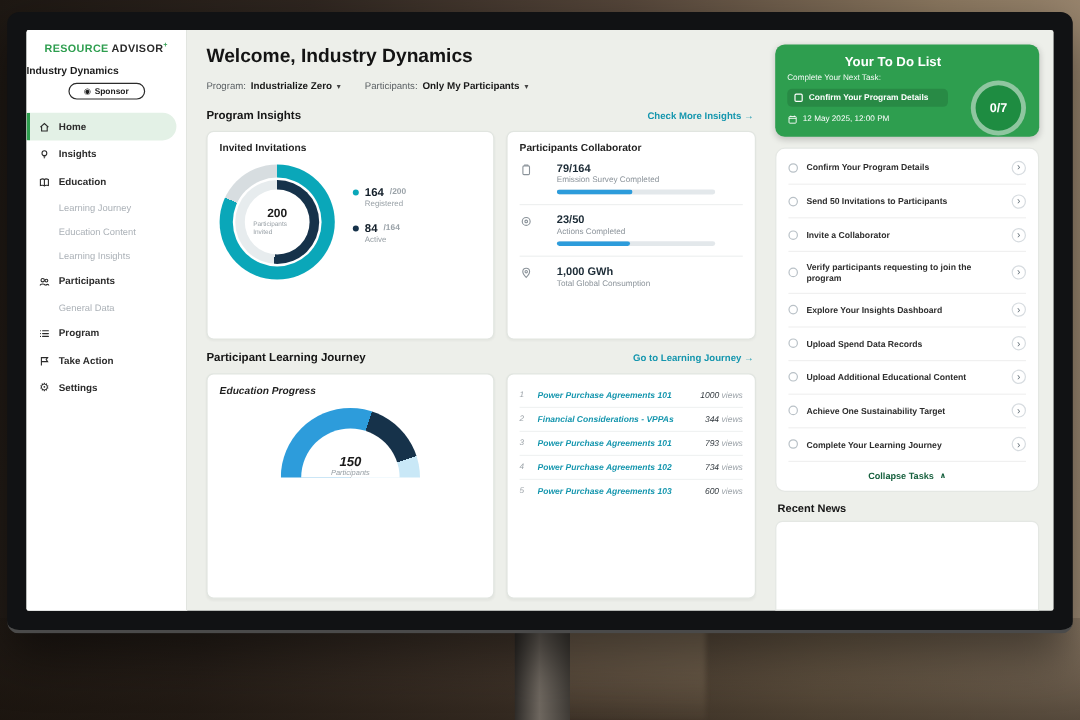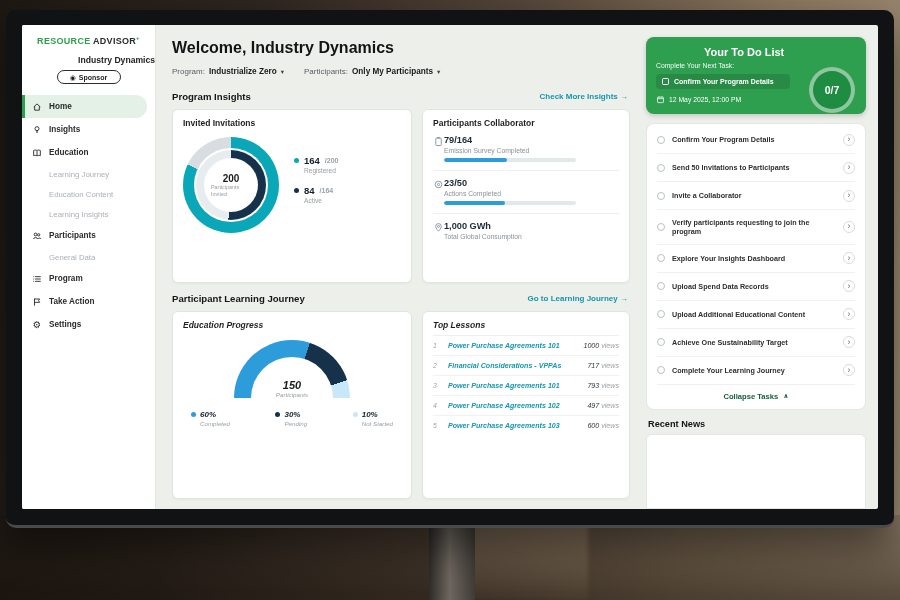--- a/index.html
+++ b/index.html
@@ -14,21 +14,21 @@
     background:linear-gradient(90deg,#2e2b28,#6e675f 45%,#3f3b36);}
   .monitor{position:absolute;left:6px;top:10px;width:888px;height:518px;background:#111214;
     border-radius:10px;border-bottom:3px solid #4a4a4a;box-shadow:0 18px 40px rgba(0,0,0,.5);}
   .screen{position:absolute;left:16px;top:15px;right:16px;bottom:16px;background:#EDEFEA;
     display:flex;overflow:hidden;color:#222;font-size:8px;border-radius:2px;}
 
   
   .sidebar{flex:0 0 134px;background:#fff;border-right:1px solid #E2E5E0;padding-top:10px;}
   .logo{text-align:center;font-weight:bold;font-size:9px;letter-spacing:.3px;}
   .logo .g{color:#2E9E4F}.logo .d{color:#2b2b2b}.logo sup{font-size:6px;color:#2E9E4F}
-  .org{text-align:right;font-size:8.6px;font-weight:bold;color:#1d1d1d;margin-top:9px;}
+  .org{text-align:left;font-size:8.6px;font-weight:bold;color:#1d1d1d;margin-top:9px;}
   .badge{margin:5px auto 11px;width:64px;border:1.2px solid #2b2b2b;border-radius:10px;
     display:flex;align-items:center;justify-content:center;gap:3px;padding:2.5px 0;
     font-size:7px;font-weight:bold;color:#1d1d1d;background:#fff;cursor:pointer;}
   .badge .bi{font-size:7px;line-height:1;}
   .nav-item{display:flex;align-items:center;gap:7px;padding:6.5px 10px;font-size:8.2px;
     font-weight:bold;color:#2b2b2b;cursor:pointer;}
   .nav-item svg{flex:0 0 10px}
   .nav-item.sub{padding:5.5px 10px 5.5px 27px;color:#ABB1B7;font-weight:normal;font-size:7.8px;}
   .nav-item.active{background:#E3F1E6;border-left:3px solid #2E9E4F;padding-left:7px;
     margin-right:8px;border-radius:0 12px 12px 0;}
@@ -64,21 +64,21 @@
   .d-val{font-size:10px;font-weight:bold;color:#1b1b1b;}
   .d-lab{font-size:5.4px;color:#98A0A6;line-height:1.25;width:40px;}
   .legend-item{margin-bottom:11px;}
   .lrow{display:flex;align-items:center;gap:5px;}
   .dot{width:5px;height:5px;border-radius:50%;flex:0 0 5px;}
   .lv{font-size:9.5px;font-weight:bold;color:#14202b;}
   .lt{font-size:7px;color:#9aa2a8;font-weight:bold;}
   .ll{margin-left:10px;font-size:6.6px;color:#98A0A6;margin-top:1px;}
 
   
-  .stat{display:flex;gap:0;padding:7px 0 8px;border-bottom:1px solid #EEF0F0;}
+  .stat{display:flex;gap:20px;padding:7px 0 8px;border-bottom:1px solid #EEF0F0;}
   .stat:last-child{border-bottom:none;}
   .stat svg{flex:0 0 11px;margin-top:1px;}
   .stat-val{font-size:9.2px;font-weight:bold;color:#1c2b36;}
   .stat-label{font-size:6.8px;color:#8a9299;margin:2px 0 4px;}
   .bar{height:4px;width:132px;background:#E3E8EB;border-radius:2px;overflow:hidden;}
   .bar-fill{height:100%;border-radius:2px;background:#2D9CDB;width:0;}
 
   
   .gauge-wrap{width:116px;height:58px;margin:10px auto 2px;position:relative;overflow:hidden;}
   .gauge-arc{position:absolute;left:0;top:0;width:116px;height:116px;border-radius:50%;}
@@ -312,66 +312,42 @@
           <div class="card eduprog">
             <div class="card-title">Education Progress</div>
             <div class="gauge-wrap">
               <div class="gauge-arc" style="background: conic-gradient(from 270deg, rgb(45, 156, 219) 0deg, rgb(45, 156, 219) 108deg, rgb(22, 50, 74) 108deg, rgb(22, 50, 74) 162deg, rgb(201, 232, 247) 162deg, rgb(201, 232, 247) 180deg, transparent 180deg, transparent 360deg);"></div>
               <div class="gauge-hole"></div>
               <div class="gauge-center">
                 <div class="g-val">150</div>
                 <div class="g-lab">Participants</div>
               </div>
             </div>
-            <div class="gauge-legend">
-              <div>
-                <div class="gl-val">
-                    <span class="dot" style="background: rgb(45, 156, 219);"></span>
-                    <span>60%</span>
-                  </div>
-                <div class="gl-lab">Completed</div>
-              </div>
-              <div>
-                <div class="gl-val">
-                    <span class="dot" style="background: rgb(22, 50, 74);"></span>
-                    <span>30%</span>
-                  </div>
-                <div class="gl-lab">Pending</div>
-              </div>
-              <div>
-                <div class="gl-val">
-                    <span class="dot" style="background: rgb(201, 232, 247);"></span>
-                    <span>10%</span>
-                  </div>
-                <div class="gl-lab">Not Started</div>
-              </div>
-            </div>
           </div>
 
           <div class="card lessons">
-            <div class="card-title">Top Lessons</div>
             <div class="lesson">
               <span class="rank">1</span>
               <span class="lesson-title">Power Purchase Agreements 101</span>
               <span class="views"><span style="color:#30373D">1000</span> <span>views</span></span>
             </div>
             <div class="lesson">
               <span class="rank">2</span>
               <span class="lesson-title">Financial Considerations - VPPAs</span>
-              <span class="views"><span style="color:#30373D">717</span> <span>views</span></span>
+              <span class="views"><span style="color:#30373D">344</span> <span>views</span></span>
             </div>
             <div class="lesson">
               <span class="rank">3</span>
               <span class="lesson-title">Power Purchase Agreements 101</span>
               <span class="views"><span style="color:#30373D">793</span> <span>views</span></span>
             </div>
             <div class="lesson">
               <span class="rank">4</span>
               <span class="lesson-title">Power Purchase Agreements 102</span>
-              <span class="views"><span style="color:#30373D">497</span> <span>views</span></span>
+              <span class="views"><span style="color:#30373D">734</span> <span>views</span></span>
             </div>
             <div class="lesson">
               <span class="rank">5</span>
               <span class="lesson-title">Power Purchase Agreements 103</span>
               <span class="views"><span style="color:#30373D">600</span> <span>views</span></span>
             </div>
           </div>
         </div>
       </main>
 

